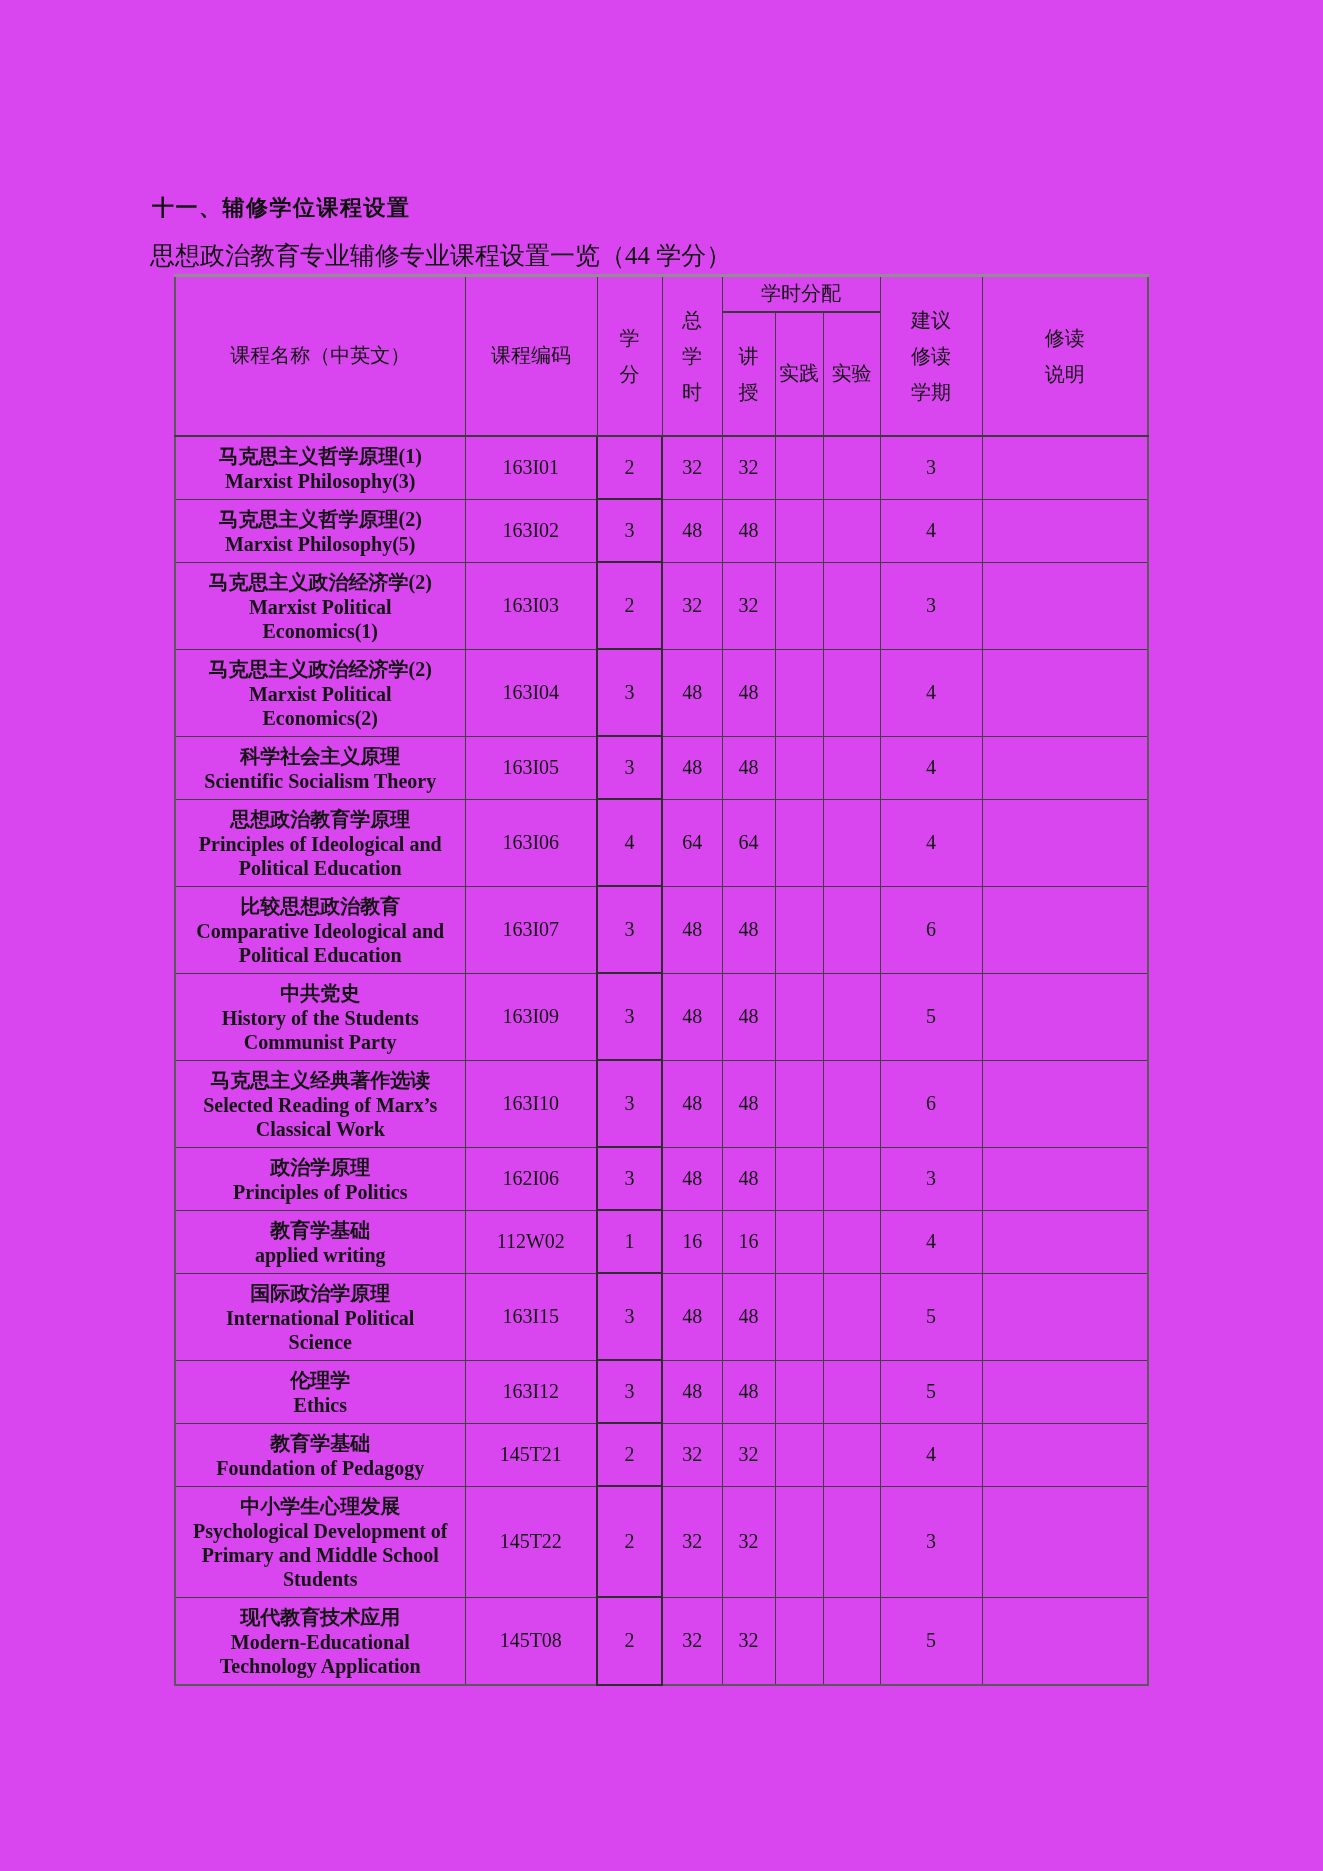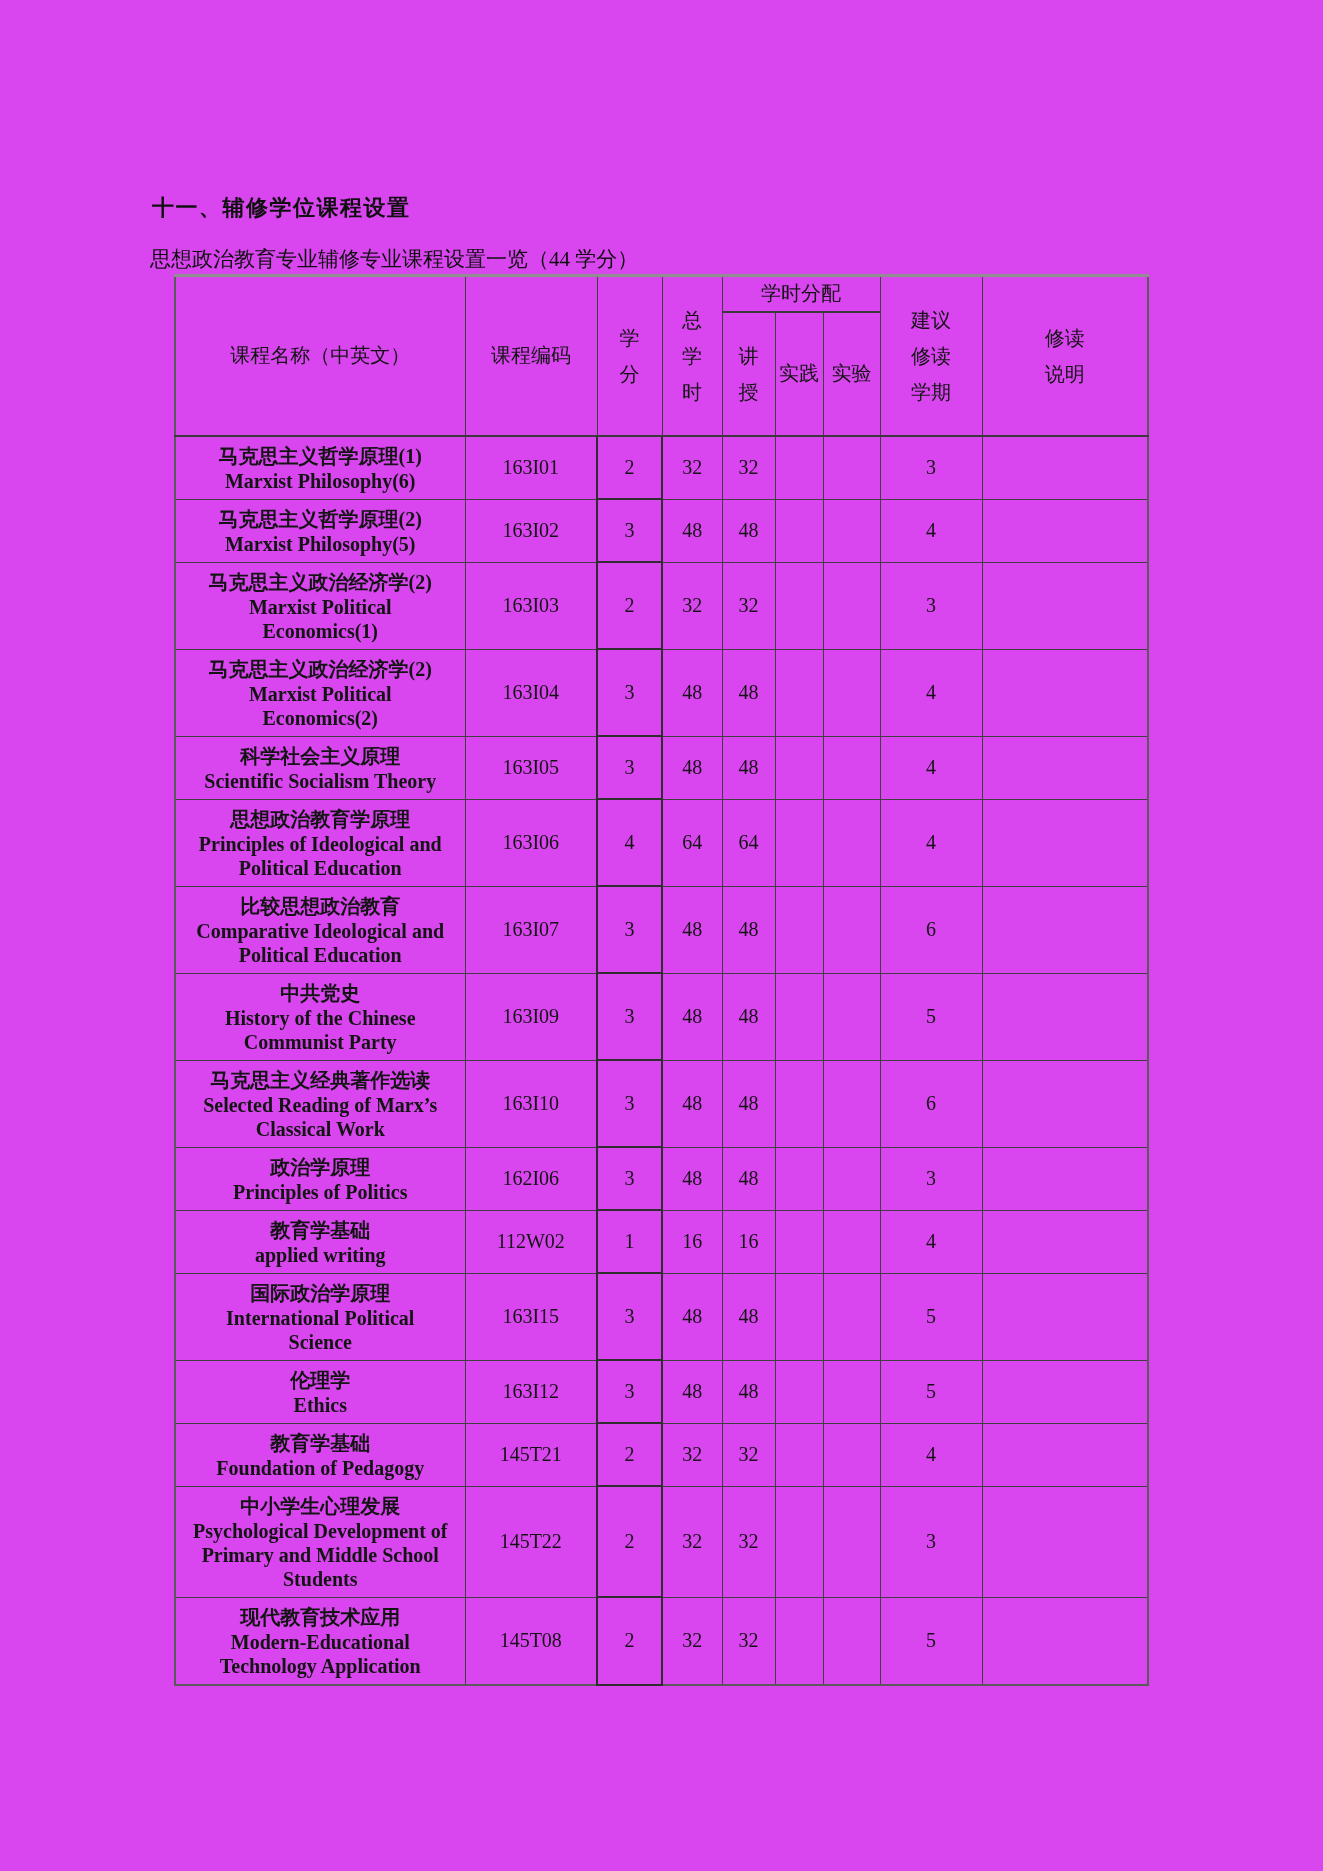--- a/index.html
+++ b/index.html
@@ -23,23 +23,23 @@
     font-family: "Liberation Sans", sans-serif;
     font-size: 22px;
     font-weight: bold;
     letter-spacing: 1.5px;
     color: #0f0f0f;
     margin: 0;
   }
   .caption {
     position: absolute;
     left: 150px;
-    top: 245px;
+    top: 239px;
     font-family: "Liberation Serif", serif;
-    font-size: 21px;
+    font-size: 25px;
     color: #0f0f0f;
     margin: 0;
   }
   table.course-table {
     position: absolute;
     left: 174px;
     top: 274px;
     width: 973px;
     border-collapse: collapse;
     table-layout: fixed;
@@ -128,21 +128,21 @@
         <th class="v">讲
 授</th>
         <th>实践</th>
         <th>实验</th>
       </tr>
     </thead>
     <tbody id="course-tbody">
   <tr>
     <td class="name-cell">
       <div class="zh">马克思主义哲学原理(1)</div>
-      <div class="en">Marxist Philosophy(6)</div>
+      <div class="en">Marxist Philosophy(3)</div>
     </td>
     <td>163I01</td>
     <td class="credit-cell">2</td>
     <td>32</td>
     <td>32</td>
     <td></td>
     <td></td>
     <td>3</td>
     <td></td>
   </tr>
@@ -237,21 +237,21 @@
     <td>48</td>
     <td></td>
     <td></td>
     <td>6</td>
     <td></td>
   </tr>
 
   <tr>
     <td class="name-cell">
       <div class="zh">中共党史</div>
-      <div class="en">History of the Chinese
+      <div class="en">History of the Students
 Communist Party</div>
     </td>
     <td>163I09</td>
     <td class="credit-cell">3</td>
     <td>48</td>
     <td>48</td>
     <td></td>
     <td></td>
     <td>5</td>
     <td></td>

